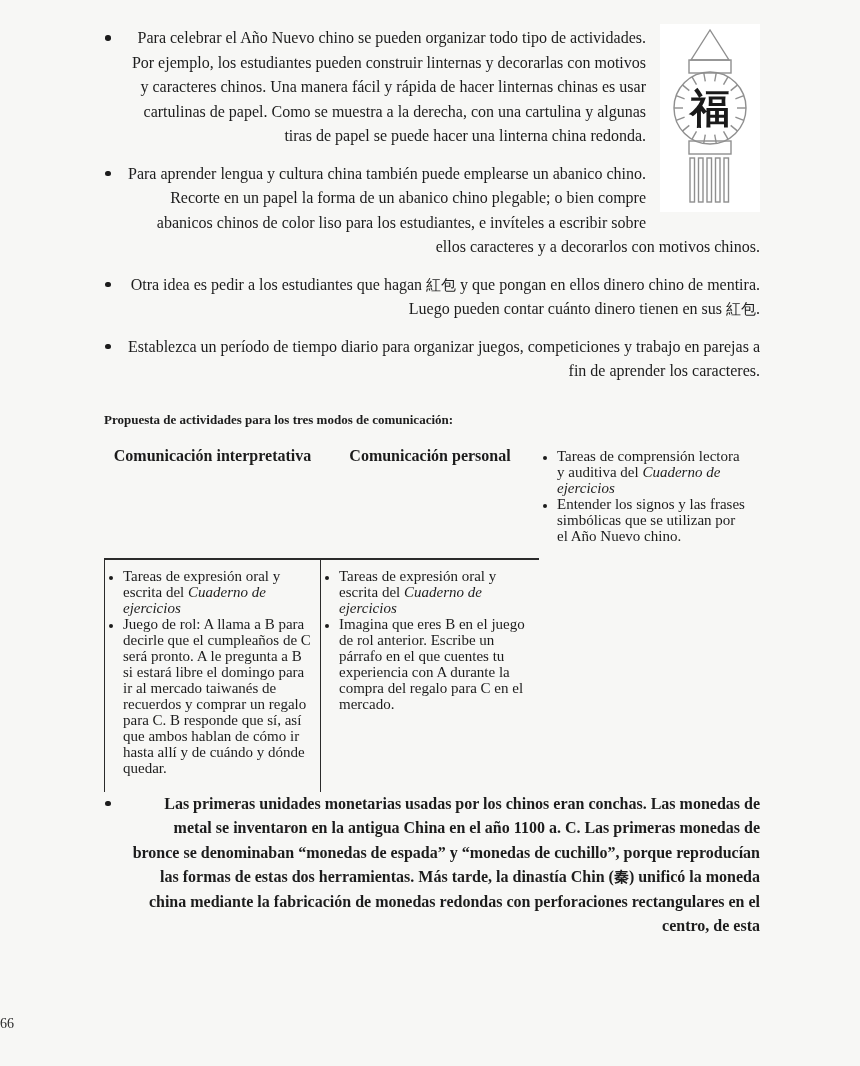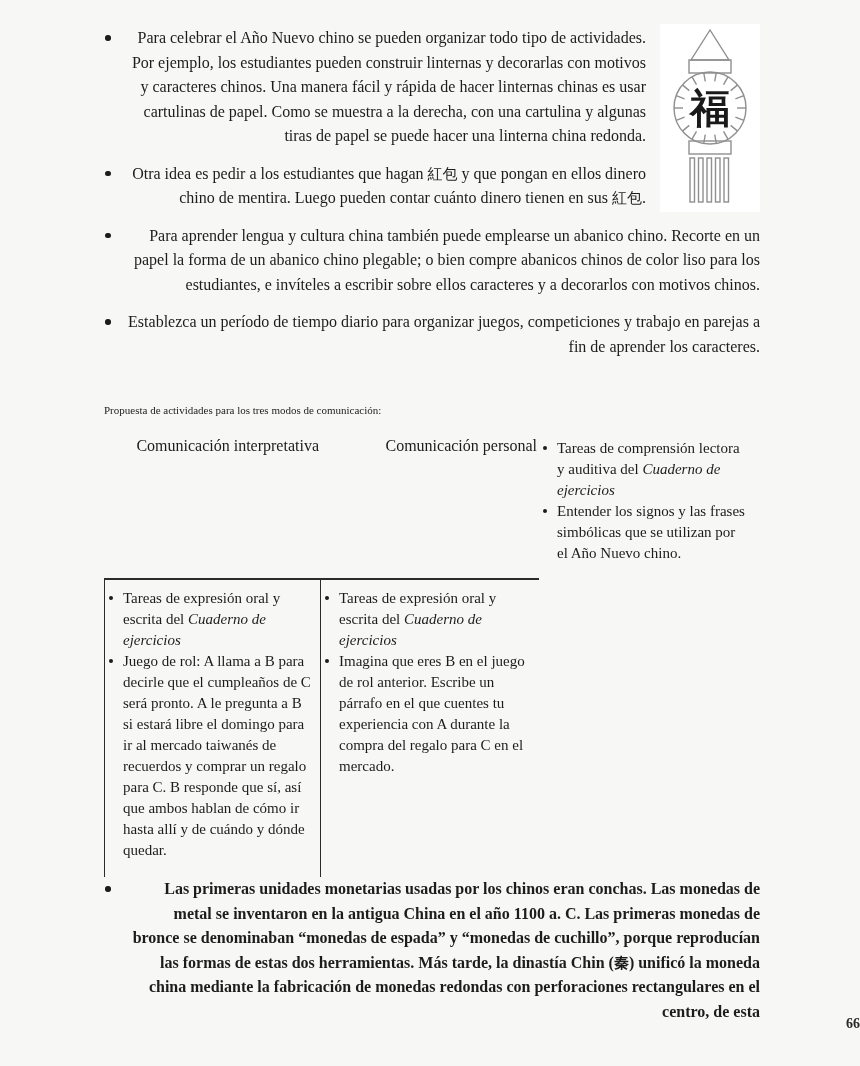--- a/index.html
+++ b/index.html
@@ -25,60 +25,61 @@
   ul.main{list-style:none;margin:0;padding:0;font-size:16px;line-height:24.5px;}
   ul.main li{position:relative;padding-left:28px;margin:0 0 13px 0;text-align:right;}
   .dot{
     position:absolute;left:5px;top:9px;
     width:5.5px;height:5.5px;border-radius:50%;background:#1c1c1c;
   }
   .it{font-style:italic;}
   .cjk{font-size:15px;}
 
   h3.sect{
-    font-size:11px;font-weight:400;
-    margin:40px 0 9px 4px;line-height:22px;
+    font-size:13px;font-weight:700;
+    margin:25px 0 9px 4px;line-height:22px;
   }
 
   
   .comm-table{
     margin-left:4px;
     width:652px;
     display:grid;
     grid-template-columns:217px 218px 217px;
   }
   .comm-table .th{
-    text-align:right;
+    text-align:center;
     font-size:16px;
     padding:7px 2px 9px 2px;
     border-bottom:2px solid #2b2b2b;
+    font-weight:bold;
   }
   .comm-table .mid{
     border-left:1.5px solid #2b2b2b;
     border-right:1.5px solid #2b2b2b;
   }
   .comm-table .td{
     padding:8px 8px 16px 2px;
-    font-size:15px;line-height:21px;
+    font-size:15px;line-height:16px;
   }
   ul.cell{list-style:none;margin:0;padding:0;}
   ul.cell li{position:relative;padding-left:16px;margin:0;}
   .dot-sm{
     position:absolute;left:2px;top:8px;
     width:4px;height:4px;border-radius:50%;background:#1c1c1c;
   }
 
   .info-heading{margin-top:20px;margin-bottom:7px;}
   ul.info{margin-bottom:0;font-weight:bold;}
 
   .page-number{
     position:absolute;
     left:0;right:0;bottom:34px;
-    text-align:right;
-    font-size:14px;color:#2a2a2a;font-weight:bold;
+    text-align:left;
+    font-size:14px;color:#2a2a2a;
   }
 </style>
 </head>
 <body>
 
 <div class="page">
   <div class="content">
 
     <div class="figure">
       <svg width="100" height="188" viewBox="0 0 100 188" xmlns="http://www.w3.org/2000/svg">
@@ -110,22 +111,22 @@
           <rect x="47" y="134" width="4.5" height="44"></rect>
           <rect x="55.5" y="134" width="4.5" height="44"></rect>
           <rect x="64" y="134" width="4.5" height="44"></rect>
         </g>
         <text x="50" y="98" text-anchor="middle" font-size="40" font-weight="bold" fill="#1a1a1a" font-family="'Liberation Serif',serif">福</text>
       </svg>
     </div>
 
     <ul class="main">
       <li><span class="dot"></span><span>Para celebrar el Año Nuevo chino se pueden organizar todo tipo de actividades.  Por ejemplo, los estudiantes pueden construir linternas y decorarlas con motivos y caracteres chinos.  Una manera fácil y rápida de hacer linternas chinas es usar cartulinas de papel.  Como se muestra a la derecha, con una cartulina y algunas tiras de papel se puede hacer una linterna china redonda.</span></li>
+      <li><span class="dot"></span><span>Para aprender lengua y cultura china también puede emplearse un abanico chino.  Recorte en un papel la forma de un abanico chino plegable; o bien compre abanicos chinos de color liso para los estudiantes, e invíteles a escribir sobre ellos caracteres y a decorarlos con motivos chinos.</span></li>
       <li><span class="dot"></span><span>Otra idea es pedir a los estudiantes que hagan </span><span class="cjk">紅包</span><span> y que pongan en ellos dinero chino de mentira.  Luego pueden contar cuánto dinero tienen en sus </span><span class="cjk">紅包</span><span>.</span></li>
-      <li><span class="dot"></span><span>Para aprender lengua y cultura china también puede emplearse un abanico chino.  Recorte en un papel la forma de un abanico chino plegable; o bien compre abanicos chinos de color liso para los estudiantes, e invíteles a escribir sobre ellos caracteres y a decorarlos con motivos chinos.</span></li>
       <li><span class="dot"></span><span>Establezca un período de tiempo diario para organizar juegos, competiciones y trabajo en parejas a fin de aprender los caracteres.</span></li>
     </ul>
 
     <h3 class="sect">Propuesta de actividades para los tres modos de comunicación:</h3>
 
     <div class="comm-table">
       <div class="th">Comunicación interpretativa</div>
       <div class="th">Comunicación personal</div>
 
       <div class="td">

